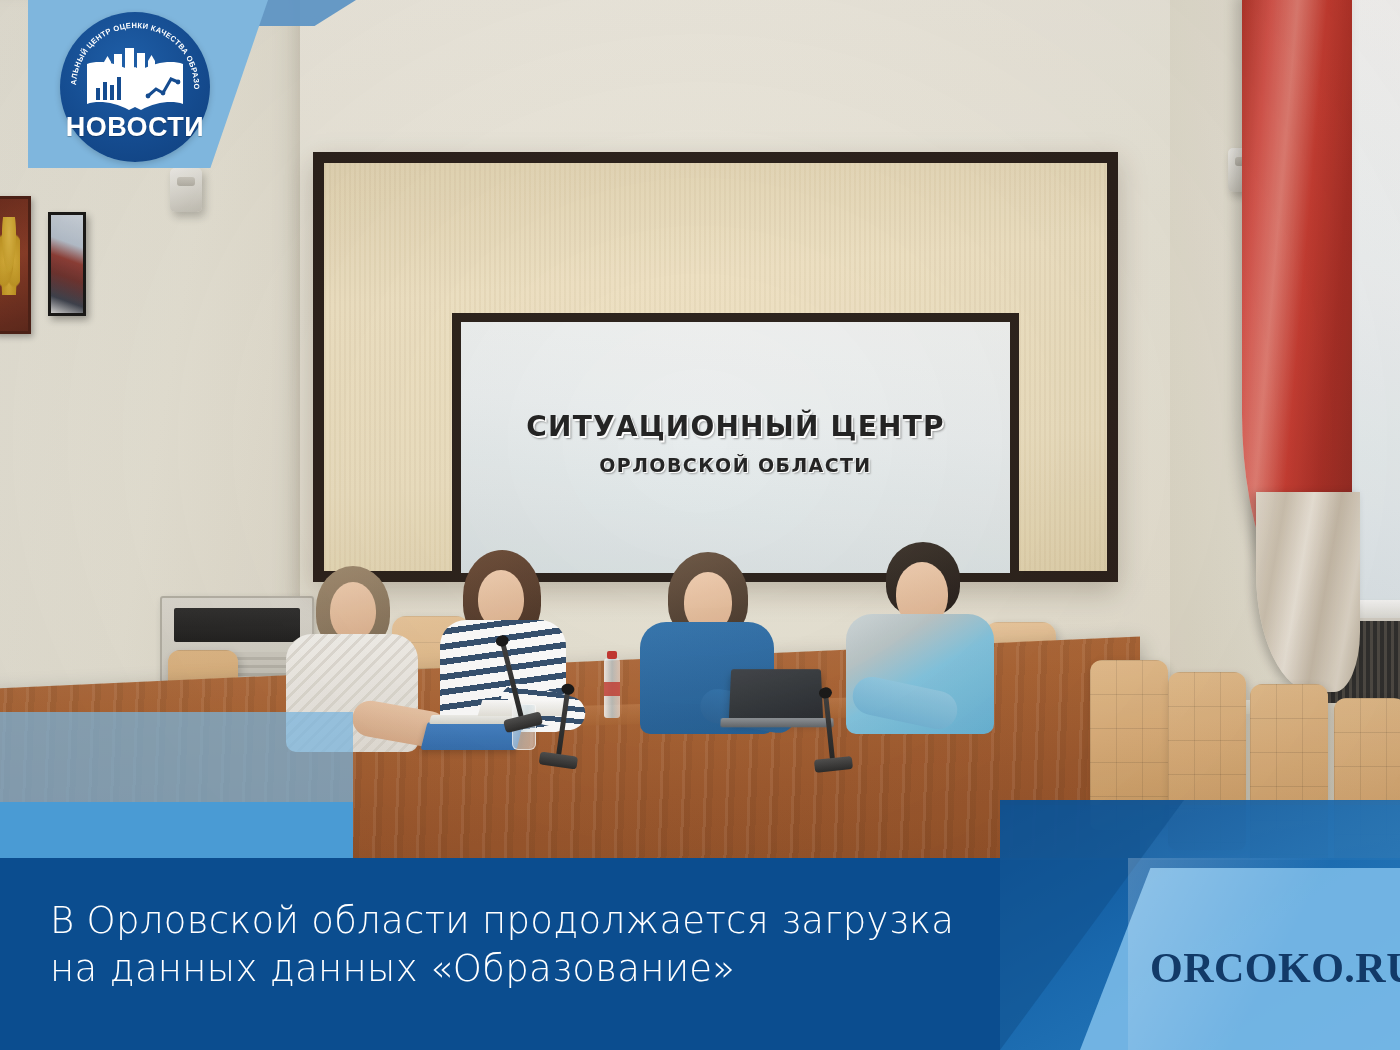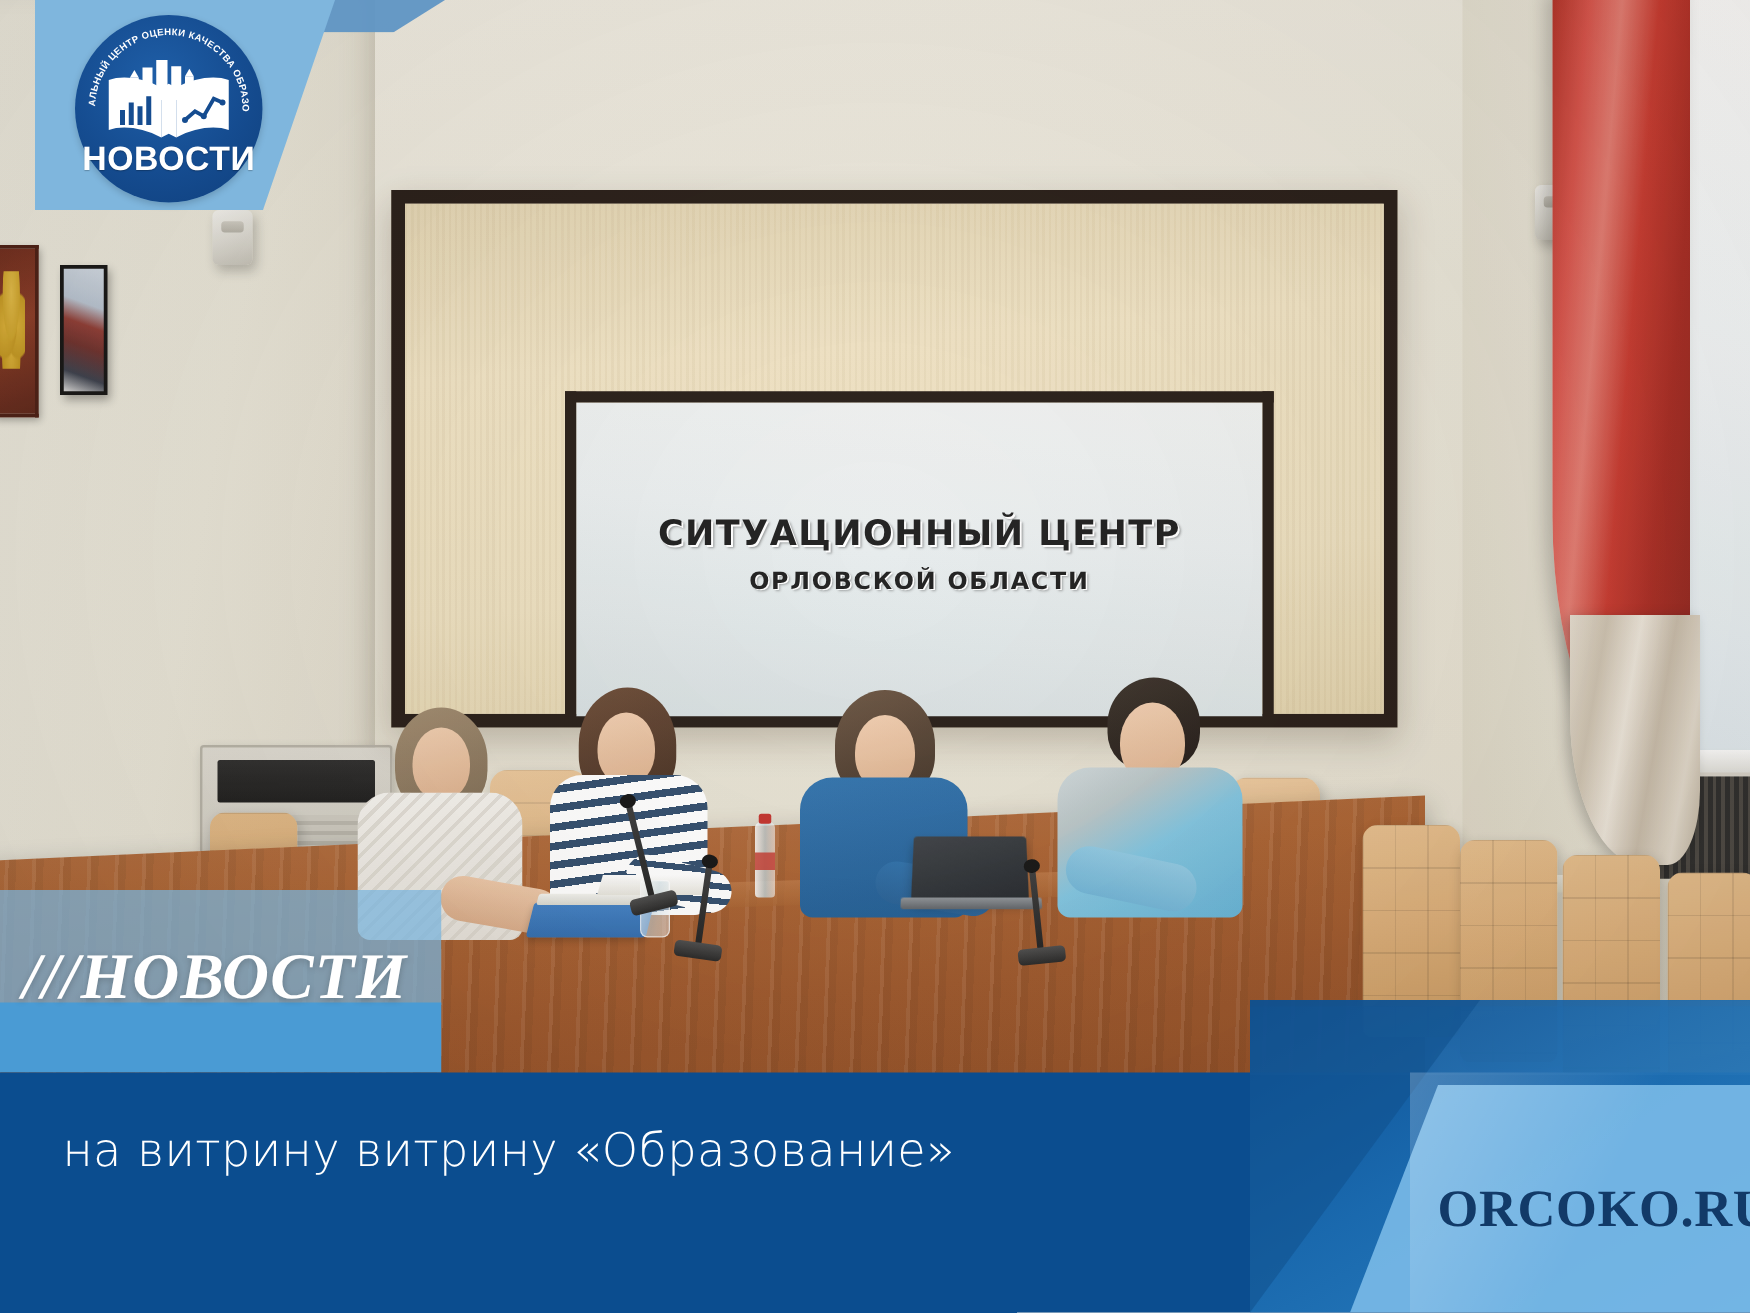--- a/index.html
+++ b/index.html
@@ -577,29 +577,29 @@
         <circle cx="64" cy="48" r="2.4" fill="#154c90"></circle>
         <circle cx="79" cy="45" r="2.4" fill="#154c90"></circle>
         <circle cx="94" cy="34" r="2.4" fill="#154c90"></circle>
       </svg>
     </div>
     <div class="logo-abbr">НОВОСТИ</div>
   </div>
 
   <div class="band-light"></div>
   <div class="band-mid"></div>
-  <div class="news-label">///НОВОСТИ</div>
 
   <div class="band-navy"></div>
 
   <div class="panel-right-top"></div>
   <div class="diag-dark"></div>
   <div class="diag-mid"></div>
   <div class="diag-light"></div>
   <div class="diag-sheen"></div>
 
   <div class="headline">
-    <div>на витрину витрину «Образование»</div>
+    <div>В Орловской области продолжается  загрузка</div>
+    <div>на данных данных «Образование»</div>
   </div>
 
   <div class="url-text">ORCOKO.RU</div>
 
 </div>
 
 </body></html>

